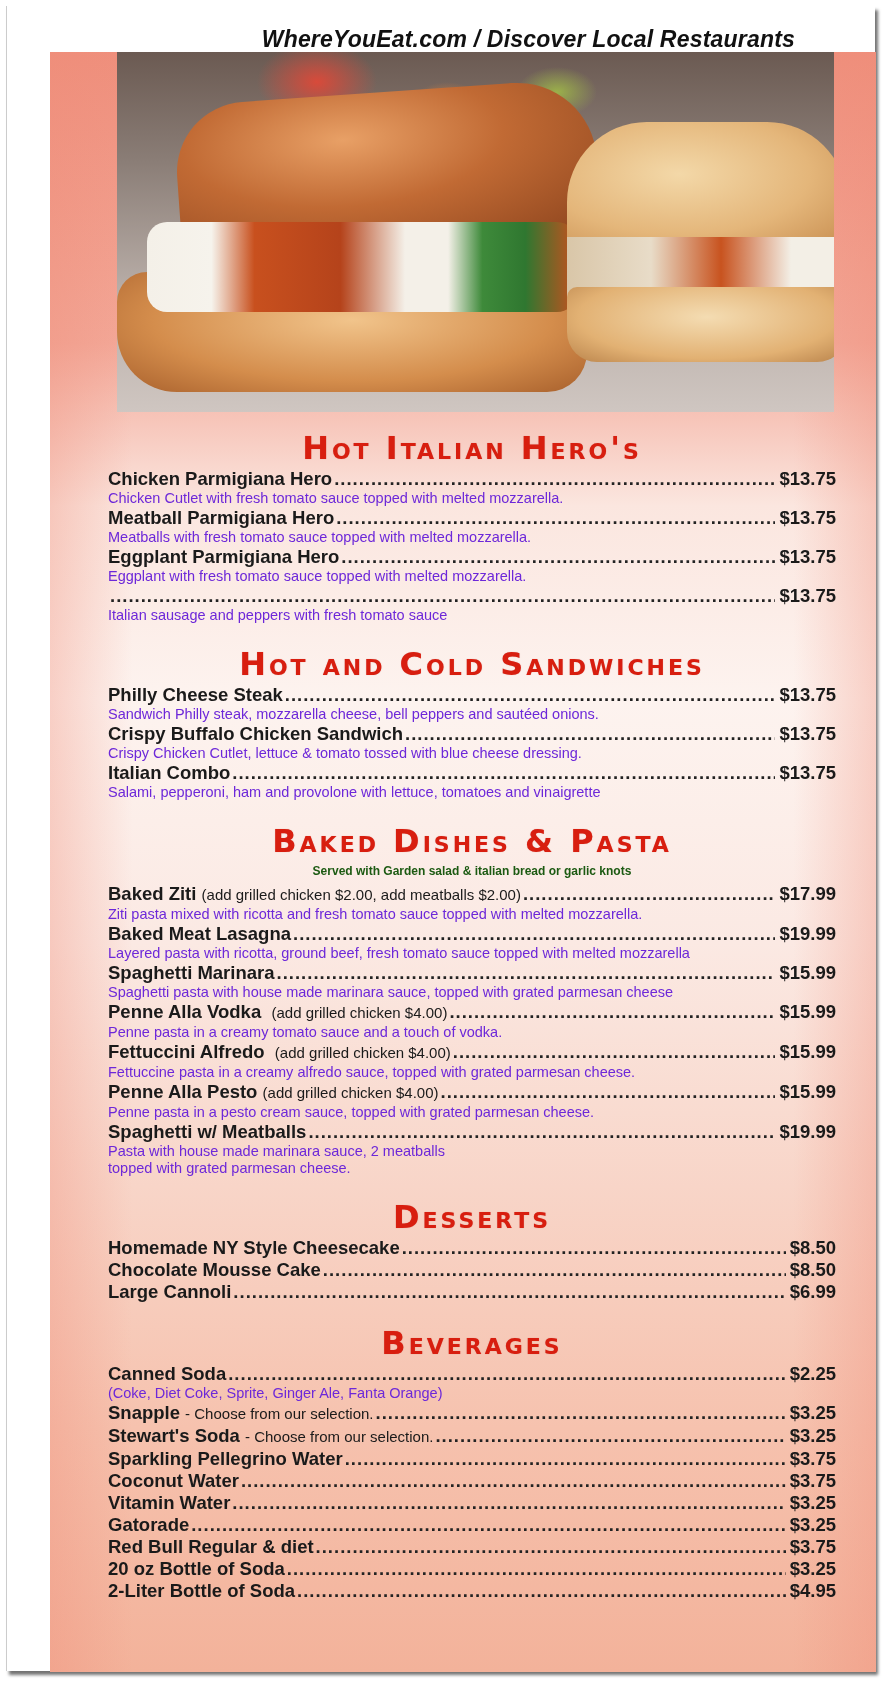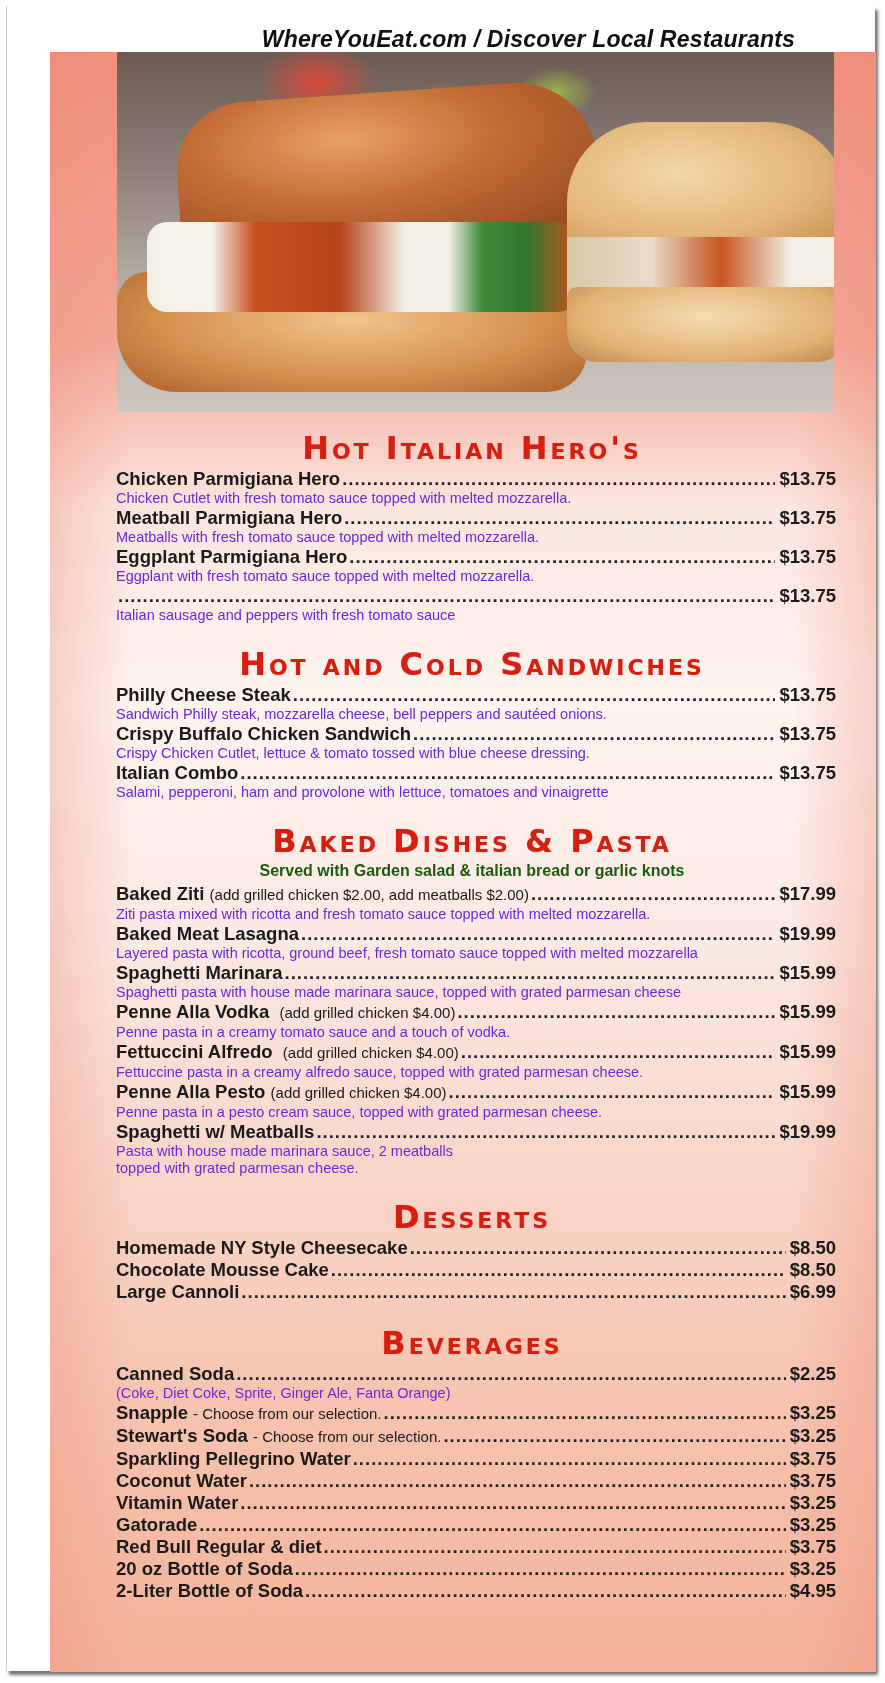--- a/index.html
+++ b/index.html
@@ -76,23 +76,23 @@
   .section-title {
     text-align: center; color: #d81e0f;
     font-family: "DejaVu Sans", sans-serif; font-weight: bold;
     font-variant: small-caps; letter-spacing: 3px;
     font-size: 32px; line-height: 40px;
     text-shadow: 0 0 1px rgba(150,0,0,0.3);
     margin: 0;
   }
   .section-sub {
     text-align: center; color: #1c5a12; font-weight: bold;
-    font-size: 16px; line-height: 20px; margin: 0 0 2px 0;
-  }
-  .item { position: relative; margin-left: 8px; }
+    font-size: 12px; line-height: 20px; margin: 0 0 2px 0;
+  }
+  .item { position: relative; }
   .item-line {
     display: flex; align-items: baseline; white-space: nowrap;
     font-size: 18.5px; font-weight: bold; line-height: 22px;
   }
   .item-name { flex: 0 0 auto; }
   .item-note { font-weight: normal; font-size: 15px; text-align: right; }
   .leader {
     flex: 1 1 auto; overflow: hidden; margin: 0 4px 0 2px;
     font-weight: bold; letter-spacing: 1px; color: #222;
   }

